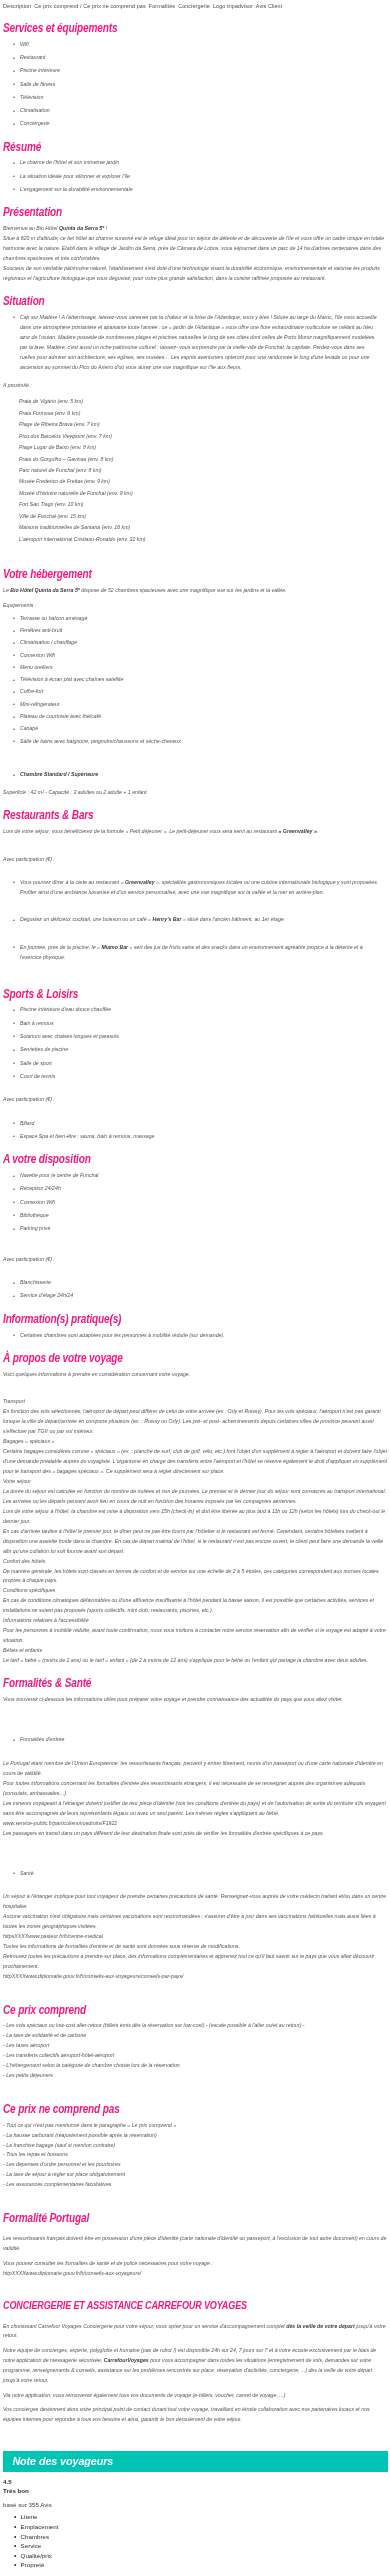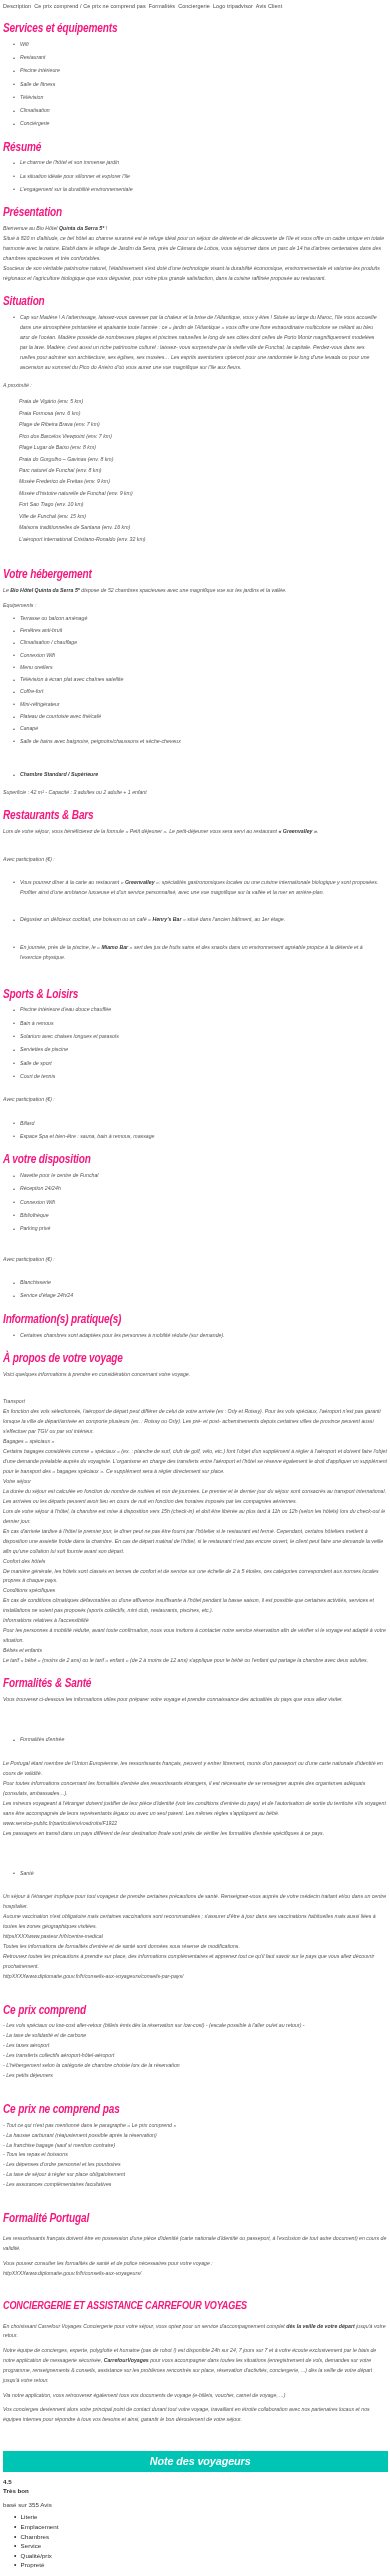--- a/index.html
+++ b/index.html
@@ -98,21 +98,20 @@
   
   .band {
     background: #00c4b4;
     color: #ffffff;
     font-size: 10.8px;
     font-weight: 700;
     font-style: italic;
     padding: 4.6px 0 4.6px 9.3px;
     margin: 8.2px 0 6.2px 0;
     letter-spacing: -0.1px;
-    text-align: center;
   }
   .rating-num {
     font-size: 6.2px;
     font-weight: 700;
     font-style: normal;
     color: #2d2d2d;
     line-height: 1.45;
   }
   .rating-word {
     font-size: 6.2px;

